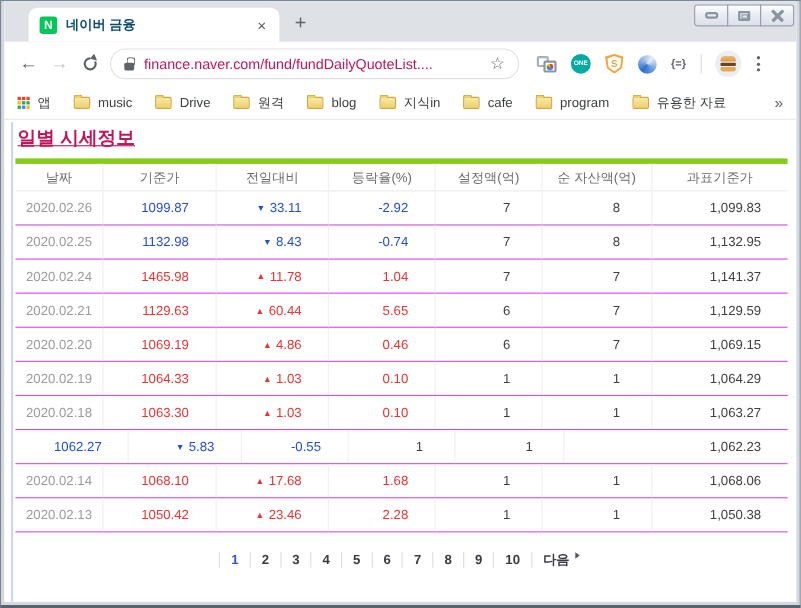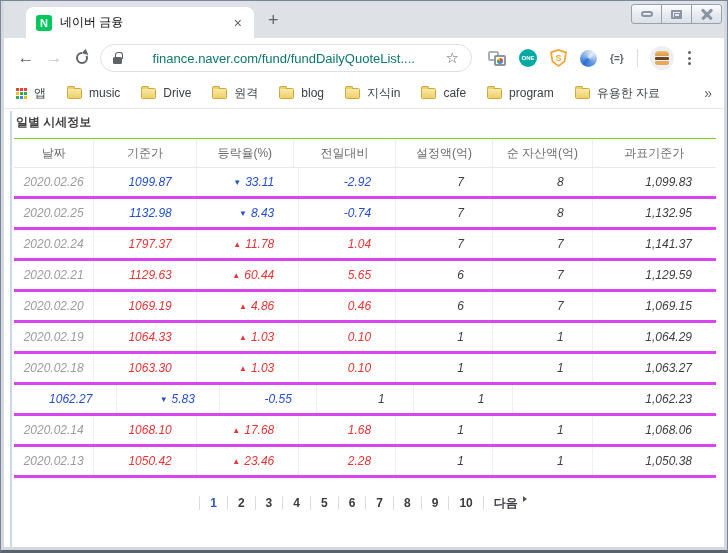--- a/index.html
+++ b/index.html
@@ -27,41 +27,41 @@
         width:14px; height:2.5px; background:#8a95a4; border-radius:1px; }
   .glyph-close::before { transform:rotate(45deg); }
   .glyph-close::after  { transform:rotate(-45deg); }
 
   
   .tabstrip { height:37px; background:#dee1e6; display:flex; align-items:flex-end; padding-left:22px; }
   .tab { width:228px; height:31px; background:#fff; border-radius:8px 8px 0 0;
          display:flex; align-items:center; padding:0 10px; gap:8px; }
   .favicon { width:16px; height:16px; background:#03c75a; border-radius:3px; color:#fff;
              font-weight:bold; font-size:11px; display:flex; align-items:center; justify-content:center; flex:none; }
-  .tab-title { flex:1; font-size:12px; color:#000000; white-space:nowrap; overflow:hidden; }
+  .tab-title { flex:1; font-size:12px; color:#0c4a6e; white-space:nowrap; overflow:hidden;font-weight:bold; }
   .tab-close { font-size:14px; color:#5f6368; padding:0 2px; }
   .newtab { font-size:18px; color:#5f6368; margin:0 0 7px 14px; }
 
   
   .toolbar { height:40px; background:#fff; display:flex; align-items:center; padding:0 8px; }
   .nav-btn { width:28px; height:28px; display:flex; align-items:center; justify-content:center;
              font-size:17px; color:#5f6368; }
   .nav-btn.fwd { color:#c4c7cb; }
   .reload-icon { width:12px; height:12px; border:2px solid #5f6368; border-radius:50%; position:relative; }
   .reload-icon::before { content:""; position:absolute; top:-3px; right:-1px; width:5px; height:5px; background:#fff; }
   .reload-icon::after { content:""; position:absolute; top:-4px; right:-3px;
         border-left:6px solid #5f6368; border-top:3px solid transparent; border-bottom:3px solid transparent;
         transform:rotate(40deg); }
 
   .omnibox { flex:0 0 372px; height:28px; border:1px solid #dfe1e5; border-radius:14px;
              display:flex; align-items:center; gap:9px; padding:0 12px; margin:0 6px 0 4px; background:#fff; }
   .lock { position:relative; width:9px; height:7px; background:#5f6368; border-radius:1.5px; margin-top:4px; flex:none; }
   .lock::before { content:""; position:absolute; top:-5px; left:1.5px; width:6px; height:6px;
         border:1.5px solid #5f6368; border-bottom:none; border-radius:3px 3px 0 0; }
-  .url { flex:1; font-size:13px; color:#0f766e; white-space:nowrap; overflow:hidden;text-align:center; }
+  .url { flex:1; font-size:13px; color:#be185d; white-space:nowrap; overflow:hidden; }
   .star { font-size:15px; color:#5f6368; }
 
   .ext-area { display:flex; align-items:center; gap:13px; margin-left:10px; }
   .ext-cast { position:relative; width:18px; height:15px; }
   .cast-back  { position:absolute; left:0; top:0; width:11px; height:10px; border:2px solid #aab0b7; border-radius:2px; }
   .cast-front { position:absolute; right:0; bottom:0; width:12px; height:11px; background:#fff;
                 border:2px solid #8f959d; border-radius:2px; }
   .chrome-dot { position:absolute; left:1px; top:1px; width:6px; height:6px; border-radius:50%;
                 background:conic-gradient(#ea4335 0 30%,#4285f4 30% 60%,#34a853 60% 82%,#fbbc05 82% 100%); }
   .ext-one { width:18px; height:18px; border-radius:50%; background:#00a9a2; color:#fff;
@@ -98,25 +98,25 @@
   .ag7{background:#34a853}.ag8{background:#4285f4}.ag9{background:#fbbc05}
   .folder { width:15px; height:11px; background:linear-gradient(#fae9a6,#edd06a);
             border:1px solid #cfa93f; border-radius:1.5px; position:relative; flex:none; }
   .folder::before { content:""; position:absolute; top:-3px; left:-1px; width:6px; height:2px;
         background:#edd06a; border:1px solid #cfa93f; border-bottom:none; border-radius:2px 2px 0 0; }
   .bm-overflow { margin-left:auto; font-size:14px; color:#5f6368; }
 
   
   .content { flex:1; background:#fff; padding:2px 8px 0 6px; display:flex; flex-direction:column; overflow:hidden; }
   .page { flex:1; border-left:2px solid #ccd7e8; padding-left:2px; }
-  .page-title { font-size:12px; font-weight:bold; color:#404040; margin:3px 0 7px 2px; }
-
-  .thead { display:flex; height:30px; border-top:1px solid #84cc16; border-bottom:1px solid #e8e8e8;justify-content:center; }
+  .page-title { font-size:17px; font-weight:bold; color:#be185d; margin:3px 0 7px 2px;text-decoration:underline; }
+
+  .thead { display:flex; height:30px; border-top:5px solid #84cc16; border-bottom:1px solid #e8e8e8;justify-content:center; }
   .th { display:flex; align-items:center; justify-content:center; font-size:12px; color:#6b6b6b; }
-  .tr { display:flex; height:31px; border-bottom:3px solid #d946ef;font-style:italic; }
+  .tr { display:flex; height:31px; border-bottom:1px solid #d946ef; }
   .td { display:flex; align-items:center; font-size:12px; }
   .th + .th, .td + .td { border-left:1px solid #efefef; }
   .col1{width:11.3%}.col2{width:14.6%}.col3{width:14.6%}.col4{width:13.8%}
   .col5{width:13.8%}.col6{width:14.2%}.col7{flex:1}
   .date { justify-content:center; color:#9c9c9c; }
   .num  { justify-content:flex-end; padding-right:24px;padding-left:11px; }
   .col5.num,.col6.num { padding-right:28px; }
   .up { color:#e53535; } .down { color:#2450cf; } .neutral { color:#3f3f3f; }
   .arr { font-size:8px; margin-right:4px; }
 
@@ -249,22 +249,22 @@
       <span class="bm-overflow">»</span>
     </div>
 
     <div class="content">
       <div class="page">
         <div class="page-title">일별 시세정보</div>
 
         <div class="thead">
           <div class="th col1">날짜</div>
           <div class="th col2">기준가</div>
+          <div class="th col3">전일대비</div>
           <div class="th col4">등락율(%)</div>
-          <div class="th col3">전일대비</div>
           <div class="th col5">설정액(억)</div>
           <div class="th col6">순 자산액(억)</div>
           <div class="th col7">과표기준가</div>
         </div>
 
         <div id="table-body">
             <div class="tr">
               <div class="td col1 date">2020.02.26</div>
               <div class="td col2 num down">1099.87</div>
               <div class="td col3 num down"><span class="arr">▼</span>33.11</div>
@@ -277,21 +277,21 @@
               <div class="td col1 date">2020.02.25</div>
               <div class="td col2 num down">1132.98</div>
               <div class="td col3 num down"><span class="arr">▼</span>8.43</div>
               <div class="td col4 num down">-0.74</div>
               <div class="td col5 num neutral">7</div>
               <div class="td col6 num neutral">8</div>
               <div class="td col7 num neutral">1,132.95</div>
             </div>
             <div class="tr">
               <div class="td col1 date">2020.02.24</div>
-              <div class="td col2 num up">1797.37</div>
+              <div class="td col2 num up">1465.98</div>
               <div class="td col3 num up"><span class="arr">▲</span>11.78</div>
               <div class="td col4 num up">1.04</div>
               <div class="td col5 num neutral">7</div>
               <div class="td col6 num neutral">7</div>
               <div class="td col7 num neutral">1,141.37</div>
             </div>
             <div class="tr">
               <div class="td col1 date">2020.02.21</div>
               <div class="td col2 num up">1129.63</div>
               <div class="td col3 num up"><span class="arr">▲</span>60.44</div>

